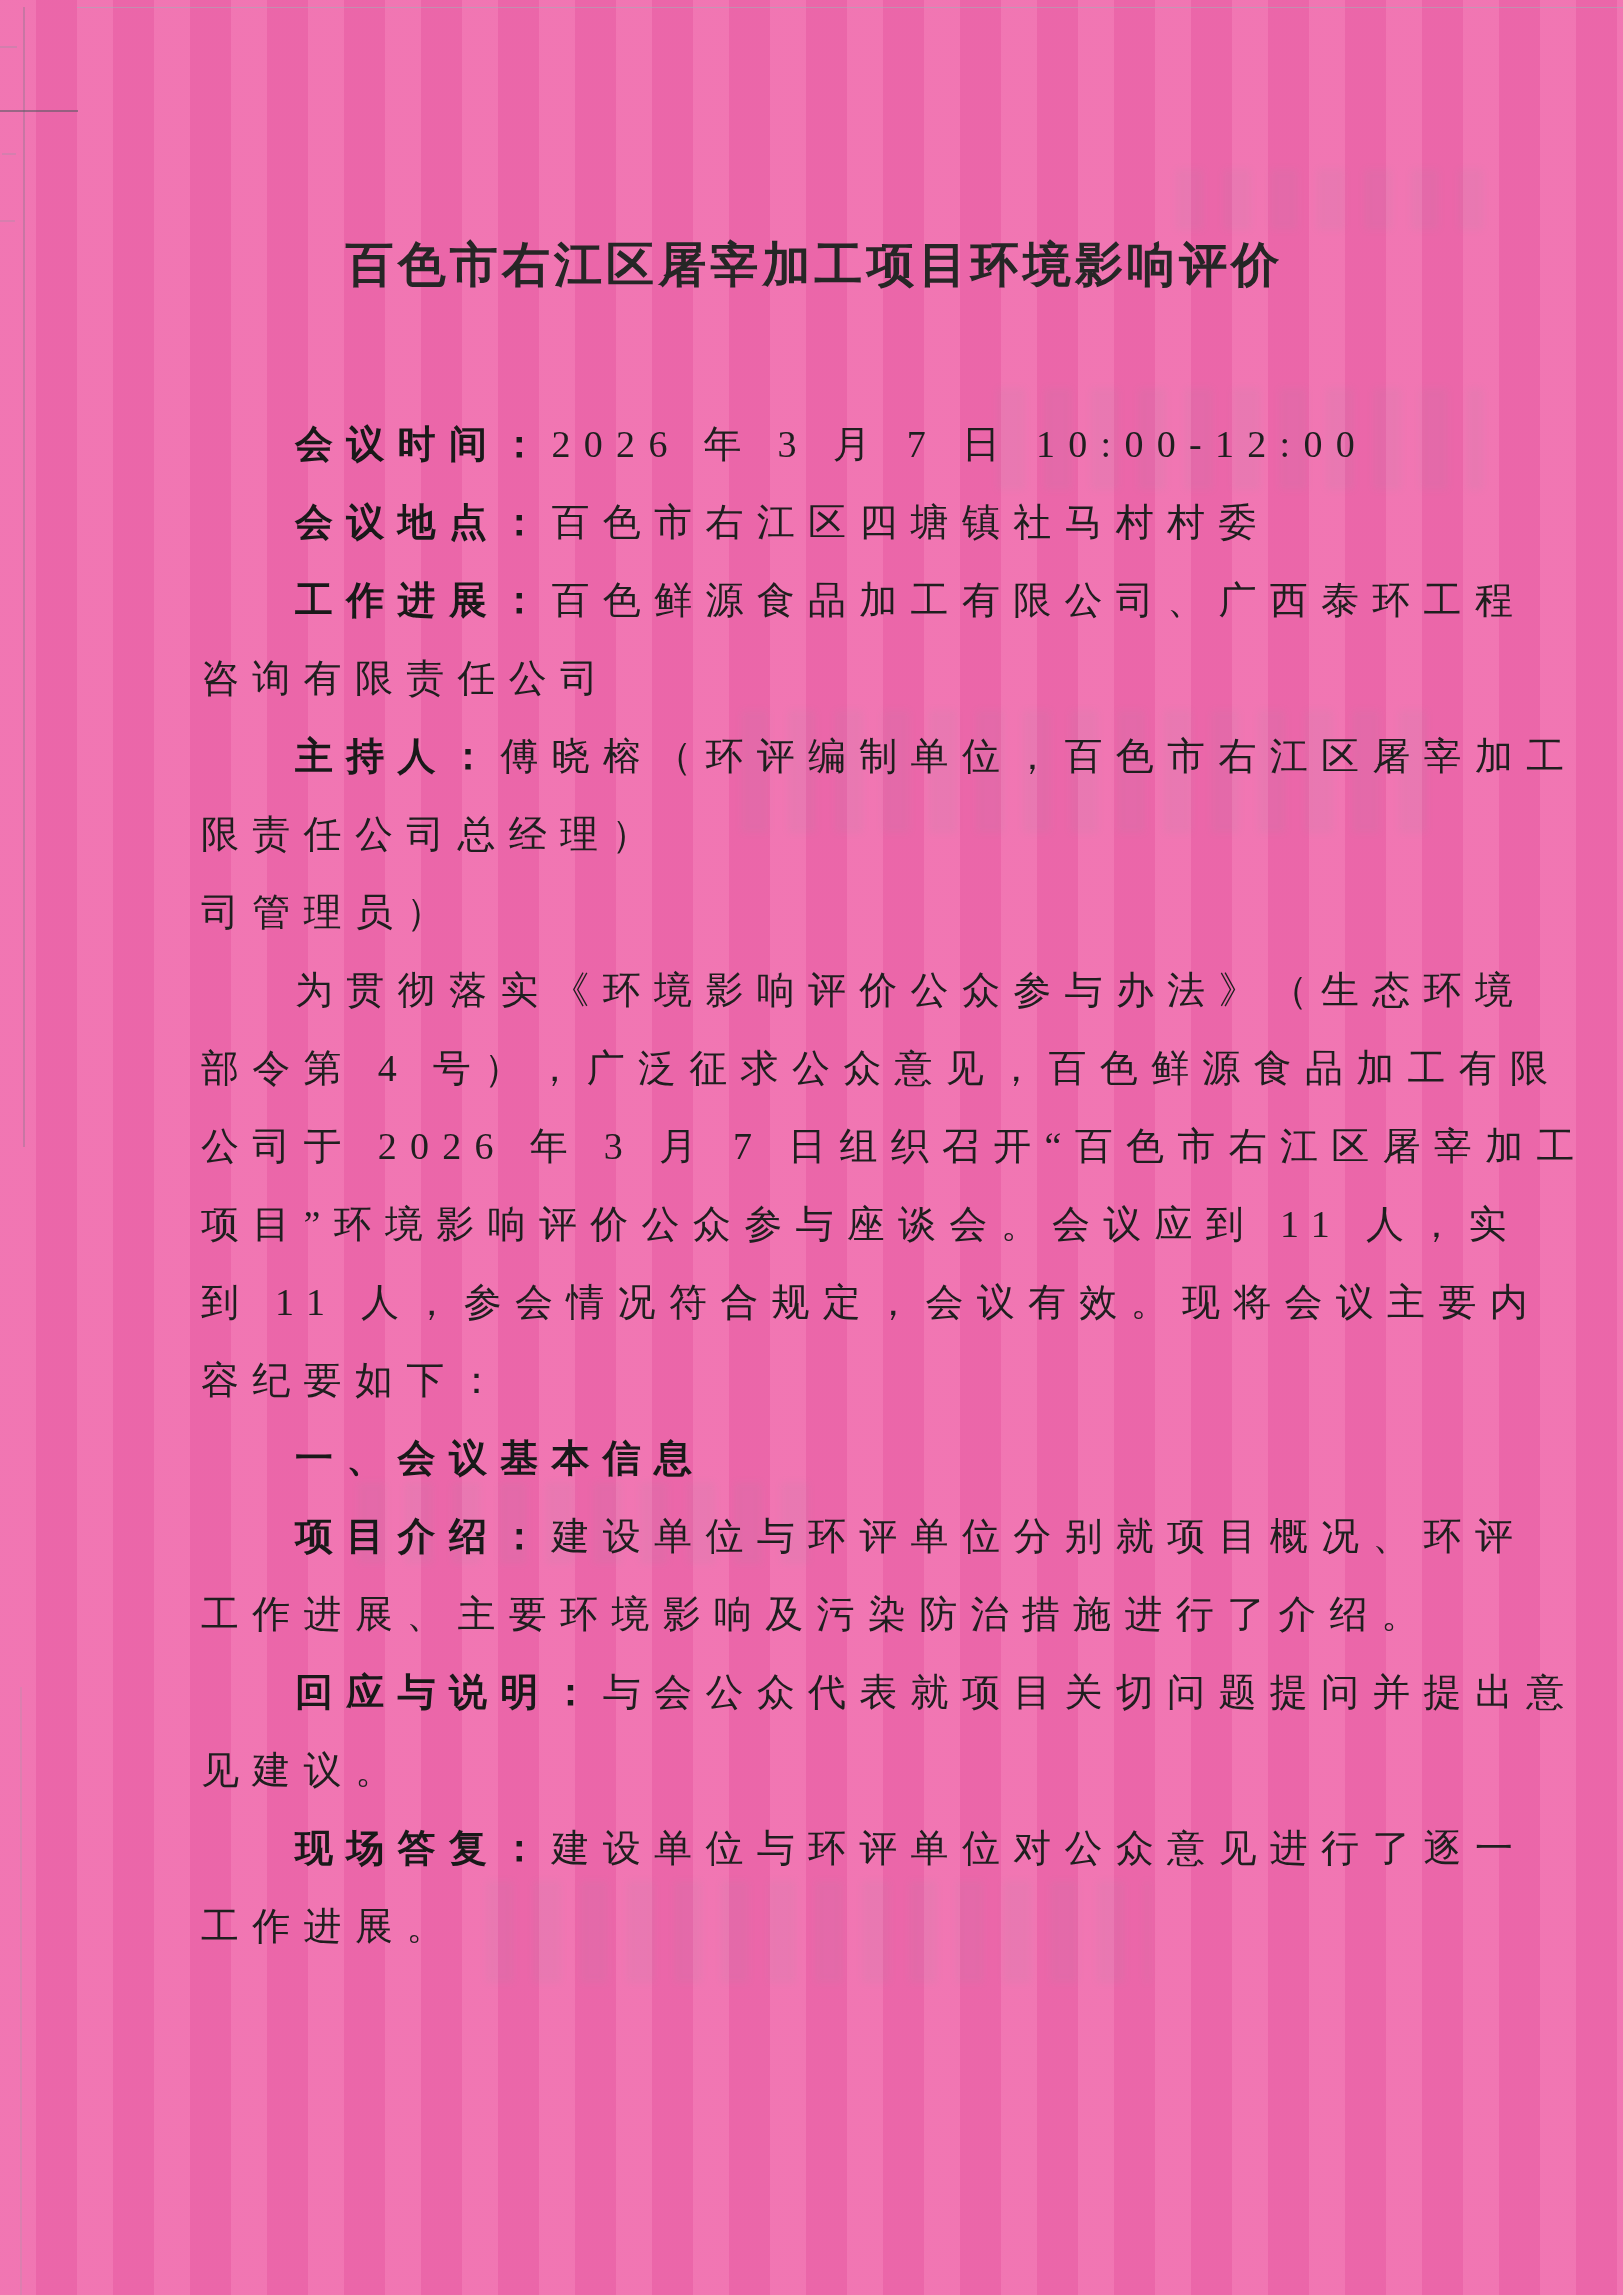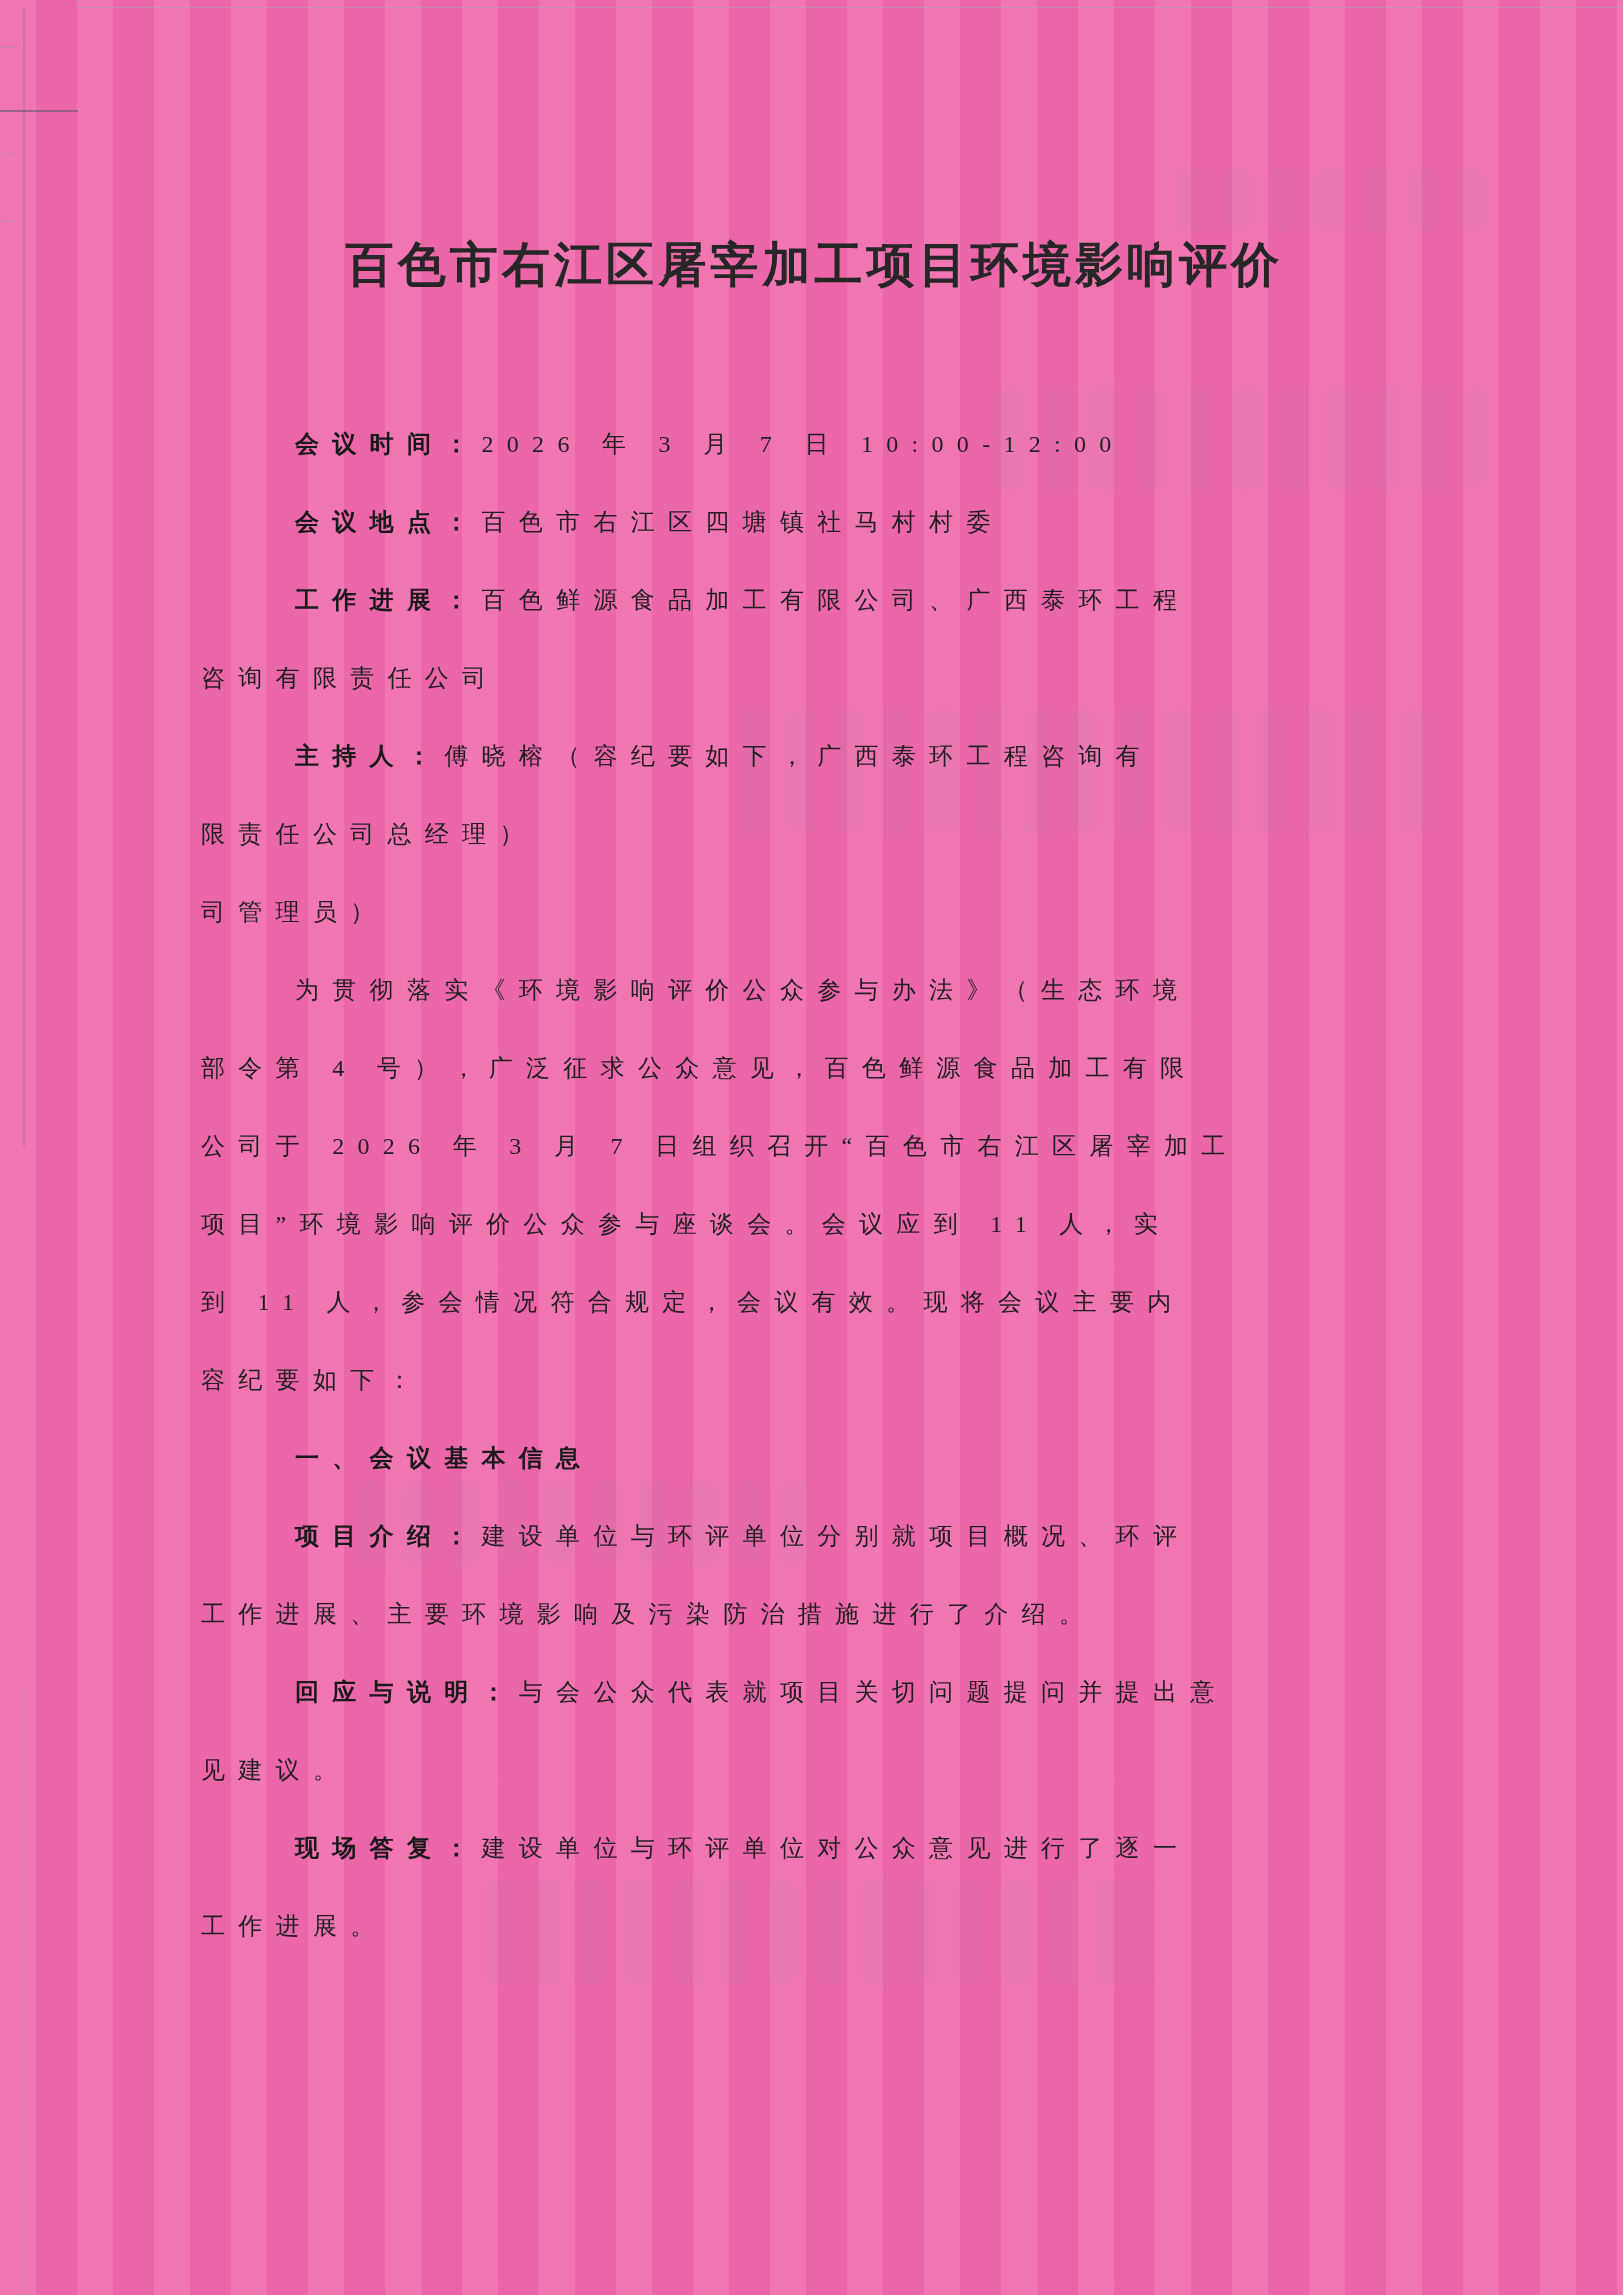--- a/index.html
+++ b/index.html
@@ -41,21 +41,21 @@
     letter-spacing: 4.1px;
     line-height: 79px;
     color: #262626;
     white-space: nowrap;
   }
   .title-spacer { height: 101px; }
   .doc-line {
     margin: 0;
     height: 78px;
     line-height: 78px;
-    font-size: 24px;
+    font-size: 38px;
     letter-spacing: 13.3px;
     white-space: nowrap;
     color: #1f1f1f;
   }
   .doc-line.indent { text-indent: 94px; }
   .lbl { font-weight: 700; color: #191919; }
 
   
   .artifact { position: absolute; z-index: 1; }
   .edge-top    { left: 77px; top: 6.6px;  width: 1547px; height: 1px; background: rgba(160,175,180,0.55); }
@@ -102,21 +102,21 @@
   <div class="ghost g5"></div>
 
   <div class="content">
     <div class="title-line">百色市右江区屠宰加工项目环境影响评价</div>
     <div class="title-spacer"></div>
 
     <p class="doc-line indent"><span class="lbl">会议时间：</span><span>2026 年 3 月 7 日  10:00-12:00</span></p>
     <p class="doc-line indent"><span class="lbl">会议地点：</span><span>百色市右江区四塘镇社马村村委</span></p>
     <p class="doc-line indent"><span class="lbl">工作进展：</span><span>百色鲜源食品加工有限公司、广西泰环工程</span></p>
     <p class="doc-line"><span>咨询有限责任公司</span></p>
-    <p class="doc-line indent"><span class="lbl">主持人：</span><span>傅晓榕（容纪要如下，广西泰环工程咨询有</span></p>
+    <p class="doc-line indent"><span class="lbl">主持人：</span><span>傅晓榕（环评编制单位，百色市右江区屠宰加工</span></p>
     <p class="doc-line"><span>限责任公司总经理）</span></p>
     <p class="doc-line"><span>司管理员）</span></p>
     <p class="doc-line indent"><span>为贯彻落实《环境影响评价公众参与办法》（生态环境</span></p>
     <p class="doc-line"><span>部令第 4 号），广泛征求公众意见，百色鲜源食品加工有限</span></p>
     <p class="doc-line"><span>公司于 2026 年 3 月 7 日组织召开“百色市右江区屠宰加工</span></p>
     <p class="doc-line"><span>项目”环境影响评价公众参与座谈会。会议应到 11 人，实</span></p>
     <p class="doc-line"><span>到 11 人，参会情况符合规定，会议有效。现将会议主要内</span></p>
     <p class="doc-line"><span>容纪要如下：</span></p>
     <p class="doc-line indent"><span class="lbl">一、会议基本信息</span></p>
     <p class="doc-line indent"><span class="lbl">项目介绍：</span><span>建设单位与环评单位分别就项目概况、环评</span></p>

